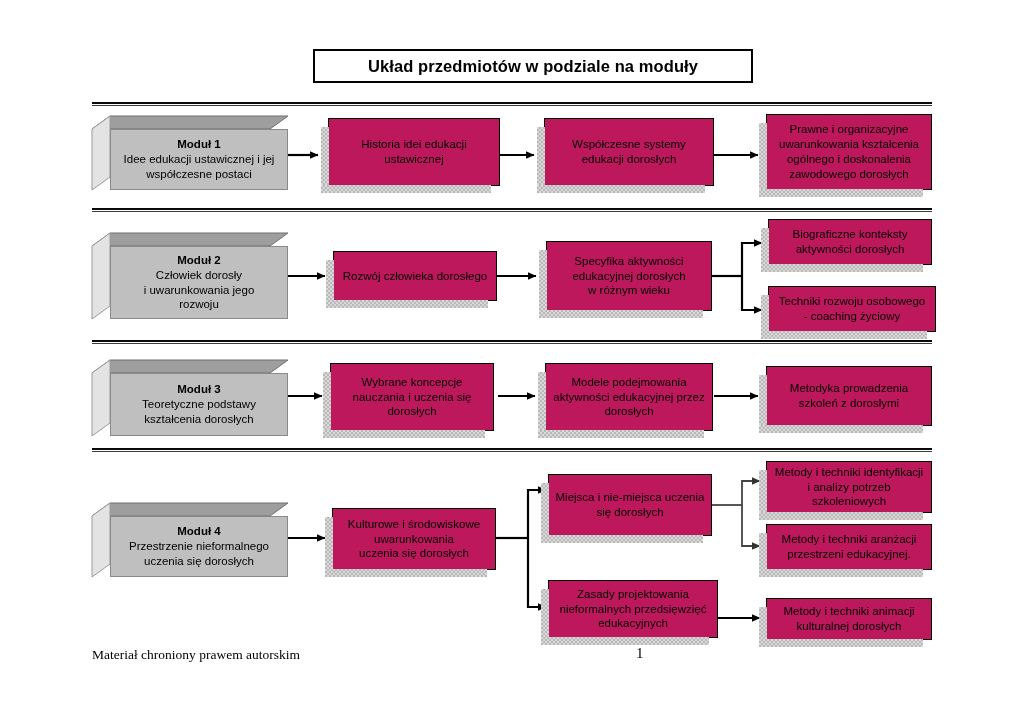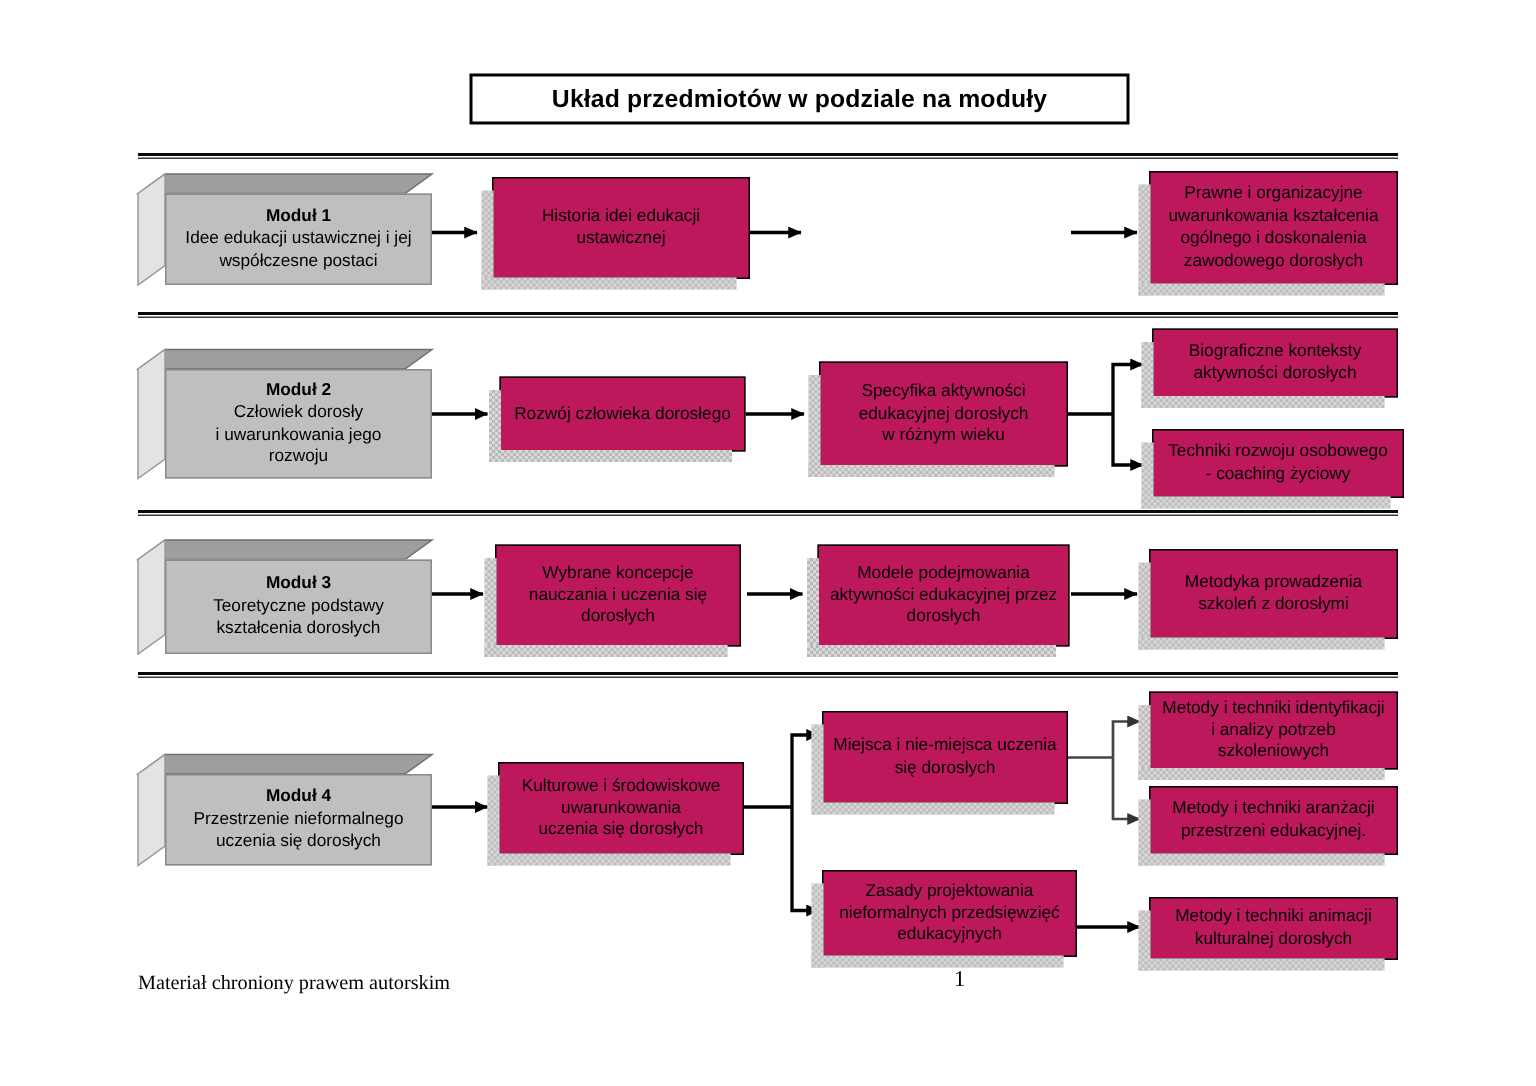--- a/index.html
+++ b/index.html
@@ -225,20 +225,22 @@
     </svg>
     <div class="face-front">
       <div class="module-title">Moduł 1</div>
       <div class="module-desc">Idee edukacji ustawicznej i jej
 współczesne postaci</div>
     </div>
   </div>
 
   <div class="pbox" style="left:328px; top:118px; width:172px; height:68px;">Historia idei edukacji
 ustawicznej</div>
+  <div class="pbox" style="left:544px; top:118px; width:170px; height:68px;">Współczesne systemy
+edukacji dorosłych</div>
   <div class="pbox" style="left:766px; top:114px; width:166px; height:76px;">Prawne i organizacyjne
 uwarunkowania kształcenia
 ogólnego i doskonalenia
 zawodowego dorosłych</div>
 
   <div class="module" style="left:92px; top:233px; width:196px; height:86px;">
     <svg class="cube-shape" width="196" height="86">
       <polygon points="0,13 18,0 196,0 178,13" fill="#9e9e9e" stroke="#6f6f6f" stroke-width="1"></polygon>
       <polygon points="0,13 18,0 18,73 0,86" fill="#e3e3e3" stroke="#9a9a9a" stroke-width="1"></polygon>
     </svg>

